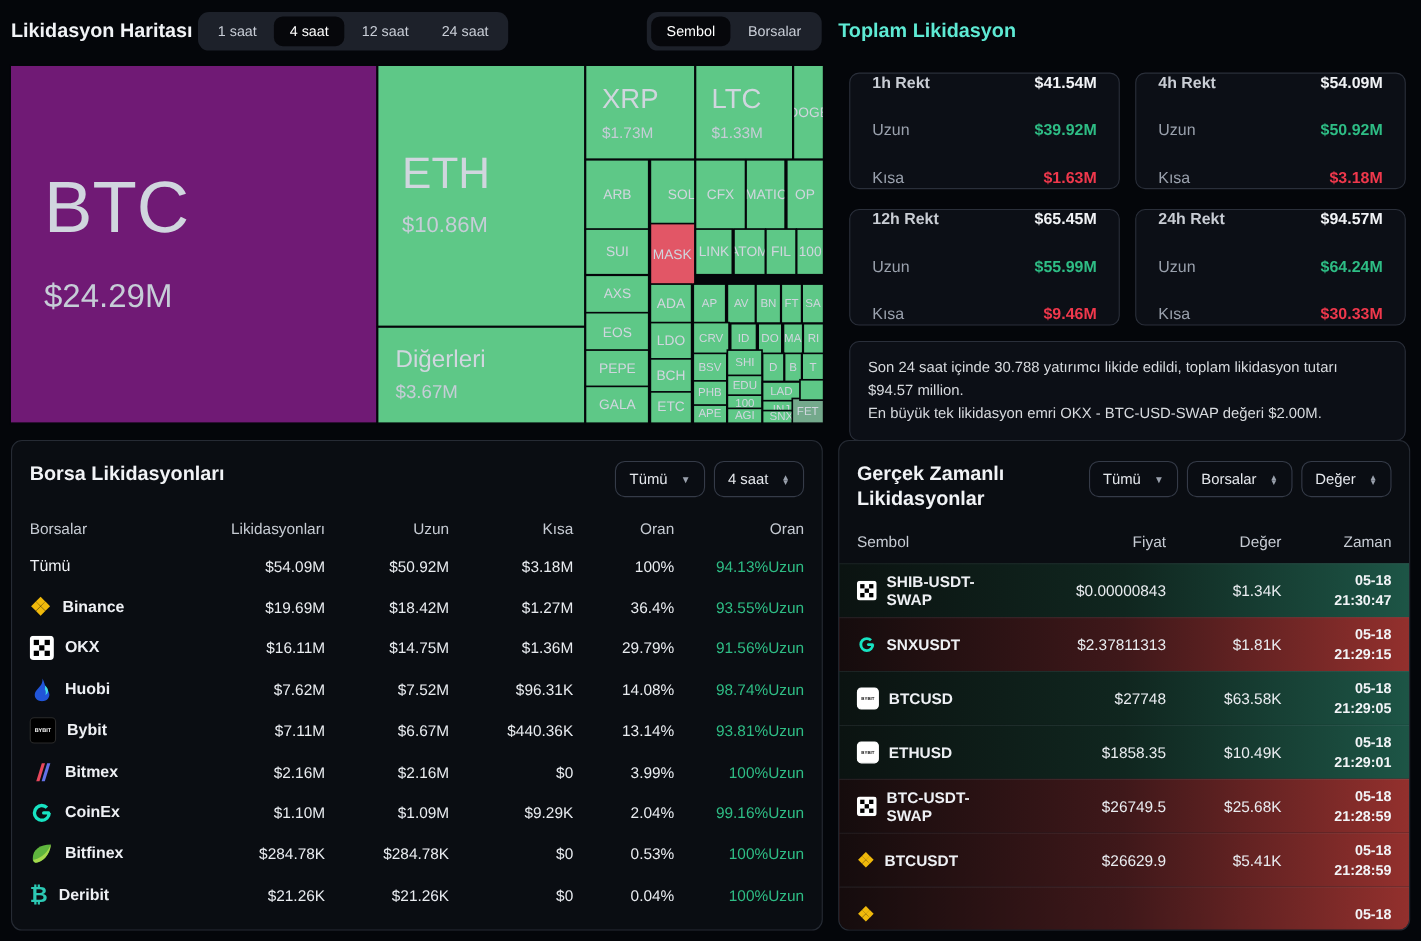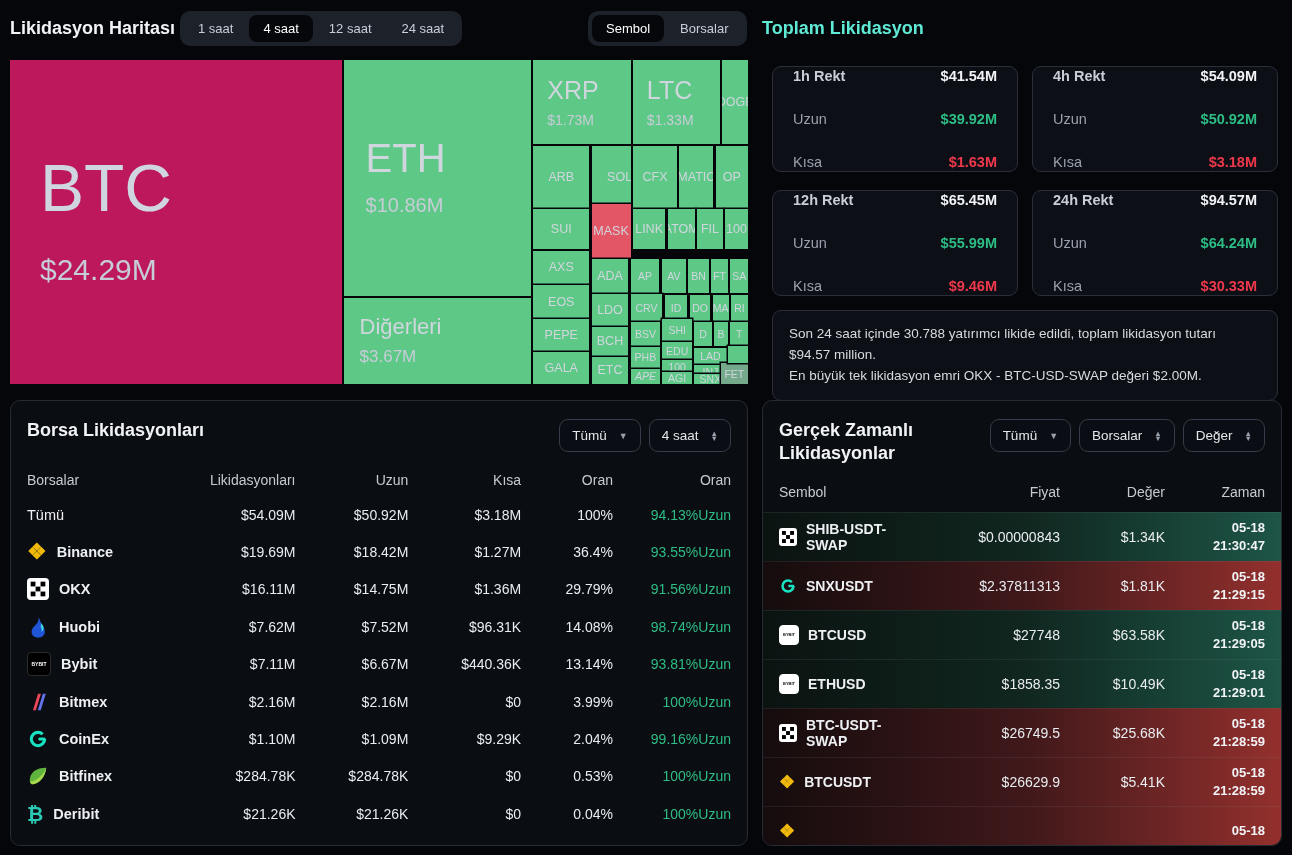--- a/index.html
+++ b/index.html
@@ -9,21 +9,21 @@
   .page-title{position:absolute;left:10px;top:18px;font-size:18px;font-weight:700;color:#f1f3f6}
   .chipgrp{position:absolute;display:flex;align-items:center;background:#1d212a;border-radius:10px;padding:4px;gap:2px}
   #time-tabs{left:180px;top:11px}
   #mode-tabs{left:588px;top:11px}
   .chip{padding:6px 14px;font-size:13px;color:#c9ced7;border-radius:8px;cursor:pointer;white-space:nowrap}
   .chip.act{background:#06070b;color:#ffffff}
   
   #treemap{position:absolute;left:10px;top:60px;width:738px;height:324px}
   .tile{position:absolute;box-shadow:0 0 0 1.5px #04060a;overflow:hidden;display:flex;flex-direction:column;box-sizing:border-box;cursor:pointer}
   .tile.g{background:#5ec887}
-  .tile.light{background:#be185d}
+  .tile.light{background:#701a75}
   .tile.red{background:#e25666}
   .tile.gray{background:#74a98c}
   .tile .tl{color:#d0d6de;font-weight:500;white-space:nowrap}
   .tile .tv{color:#c6cdd7;white-space:nowrap}
   .tile.xl{padding-left:30px;justify-content:center;gap:34px}
   .tile.xl .tl{font-size:66px;line-height:.95}
   .tile.xl .tv{font-size:30px}
   .tile.lg{padding-left:22px;justify-content:center;gap:16px}
   .tile.lg .tl{font-size:40px;line-height:1}
   .tile.lg .tv{font-size:20px}
@@ -234,21 +234,21 @@
     </div>
     <div class="tile g xs" style="left: 88.4%; top: 92.7%; width: 4%; height: 4.4%;">
       <span class="tl">100</span>
     </div>
     <div class="tile g xs" style="left: 92.7%; top: 88.8%; width: 4.4%; height: 5.1%;">
       <span class="tl">LAD</span>
     </div>
     <div class="tile g xs" style="left: 92.7%; top: 94.1%; width: 4.4%; height: 4.6%;">
       <span class="tl">INJ</span>
     </div>
-    <div class="tile g xs" style="left: 84.1%; top: 95.3%; width: 4%; height: 4.7%; font-style: italic;">
+    <div class="tile g xs" style="left: 84.1%; top: 95.3%; width: 4%; height: 4.7%;">
       <span class="tl">APE</span>
     </div>
     <div class="tile g xs" style="left: 88.4%; top: 96.2%; width: 4%; height: 3.8%;">
       <span class="tl">AGI</span>
     </div>
     <div class="tile g xs" style="left: 92.7%; top: 97%; width: 4.4%; height: 3%;">
       <span class="tl">SNX</span>
     </div>
     <div class="tile gray xs" style="left: 96.3%; top: 93.6%; width: 3.7%; height: 6.4%;">
       <span class="tl">FET</span>

